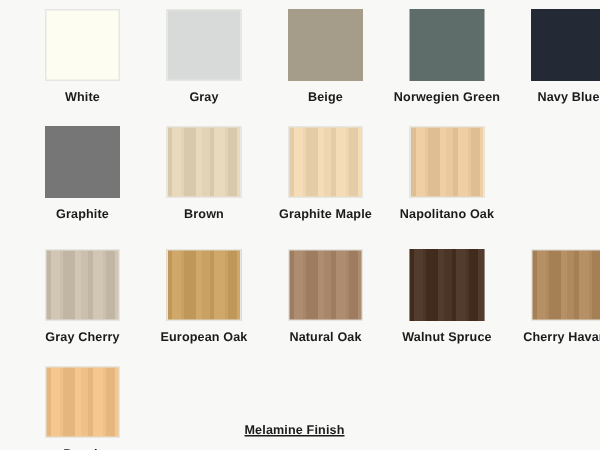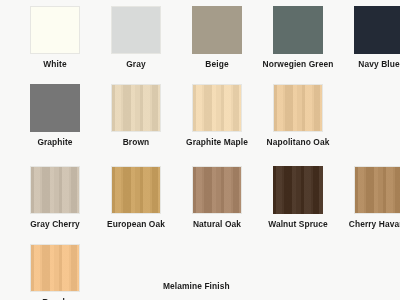--- a/index.html
+++ b/index.html
@@ -61,20 +61,21 @@
   .row-2 .swatch-cell { height: 76px; }
   .row-3 .swatch-cell { height: 72px; }
   .caption {
     position: absolute;
     left: 163px;
     top: 281px;
     font-size: 8.4px;
     font-weight: bold;
     color: #1b1b1b;
     letter-spacing: 0.1px;
+    text-decoration: underline;
   }
 </style>
 </head>
 <body>
 
 <div id="palette-board">
 
   <div class="swatch-grid row-1">
     <div class="swatch-cell">
       <div class="swatch-chip bordered" style="background-color: rgb(253, 253, 242);">

